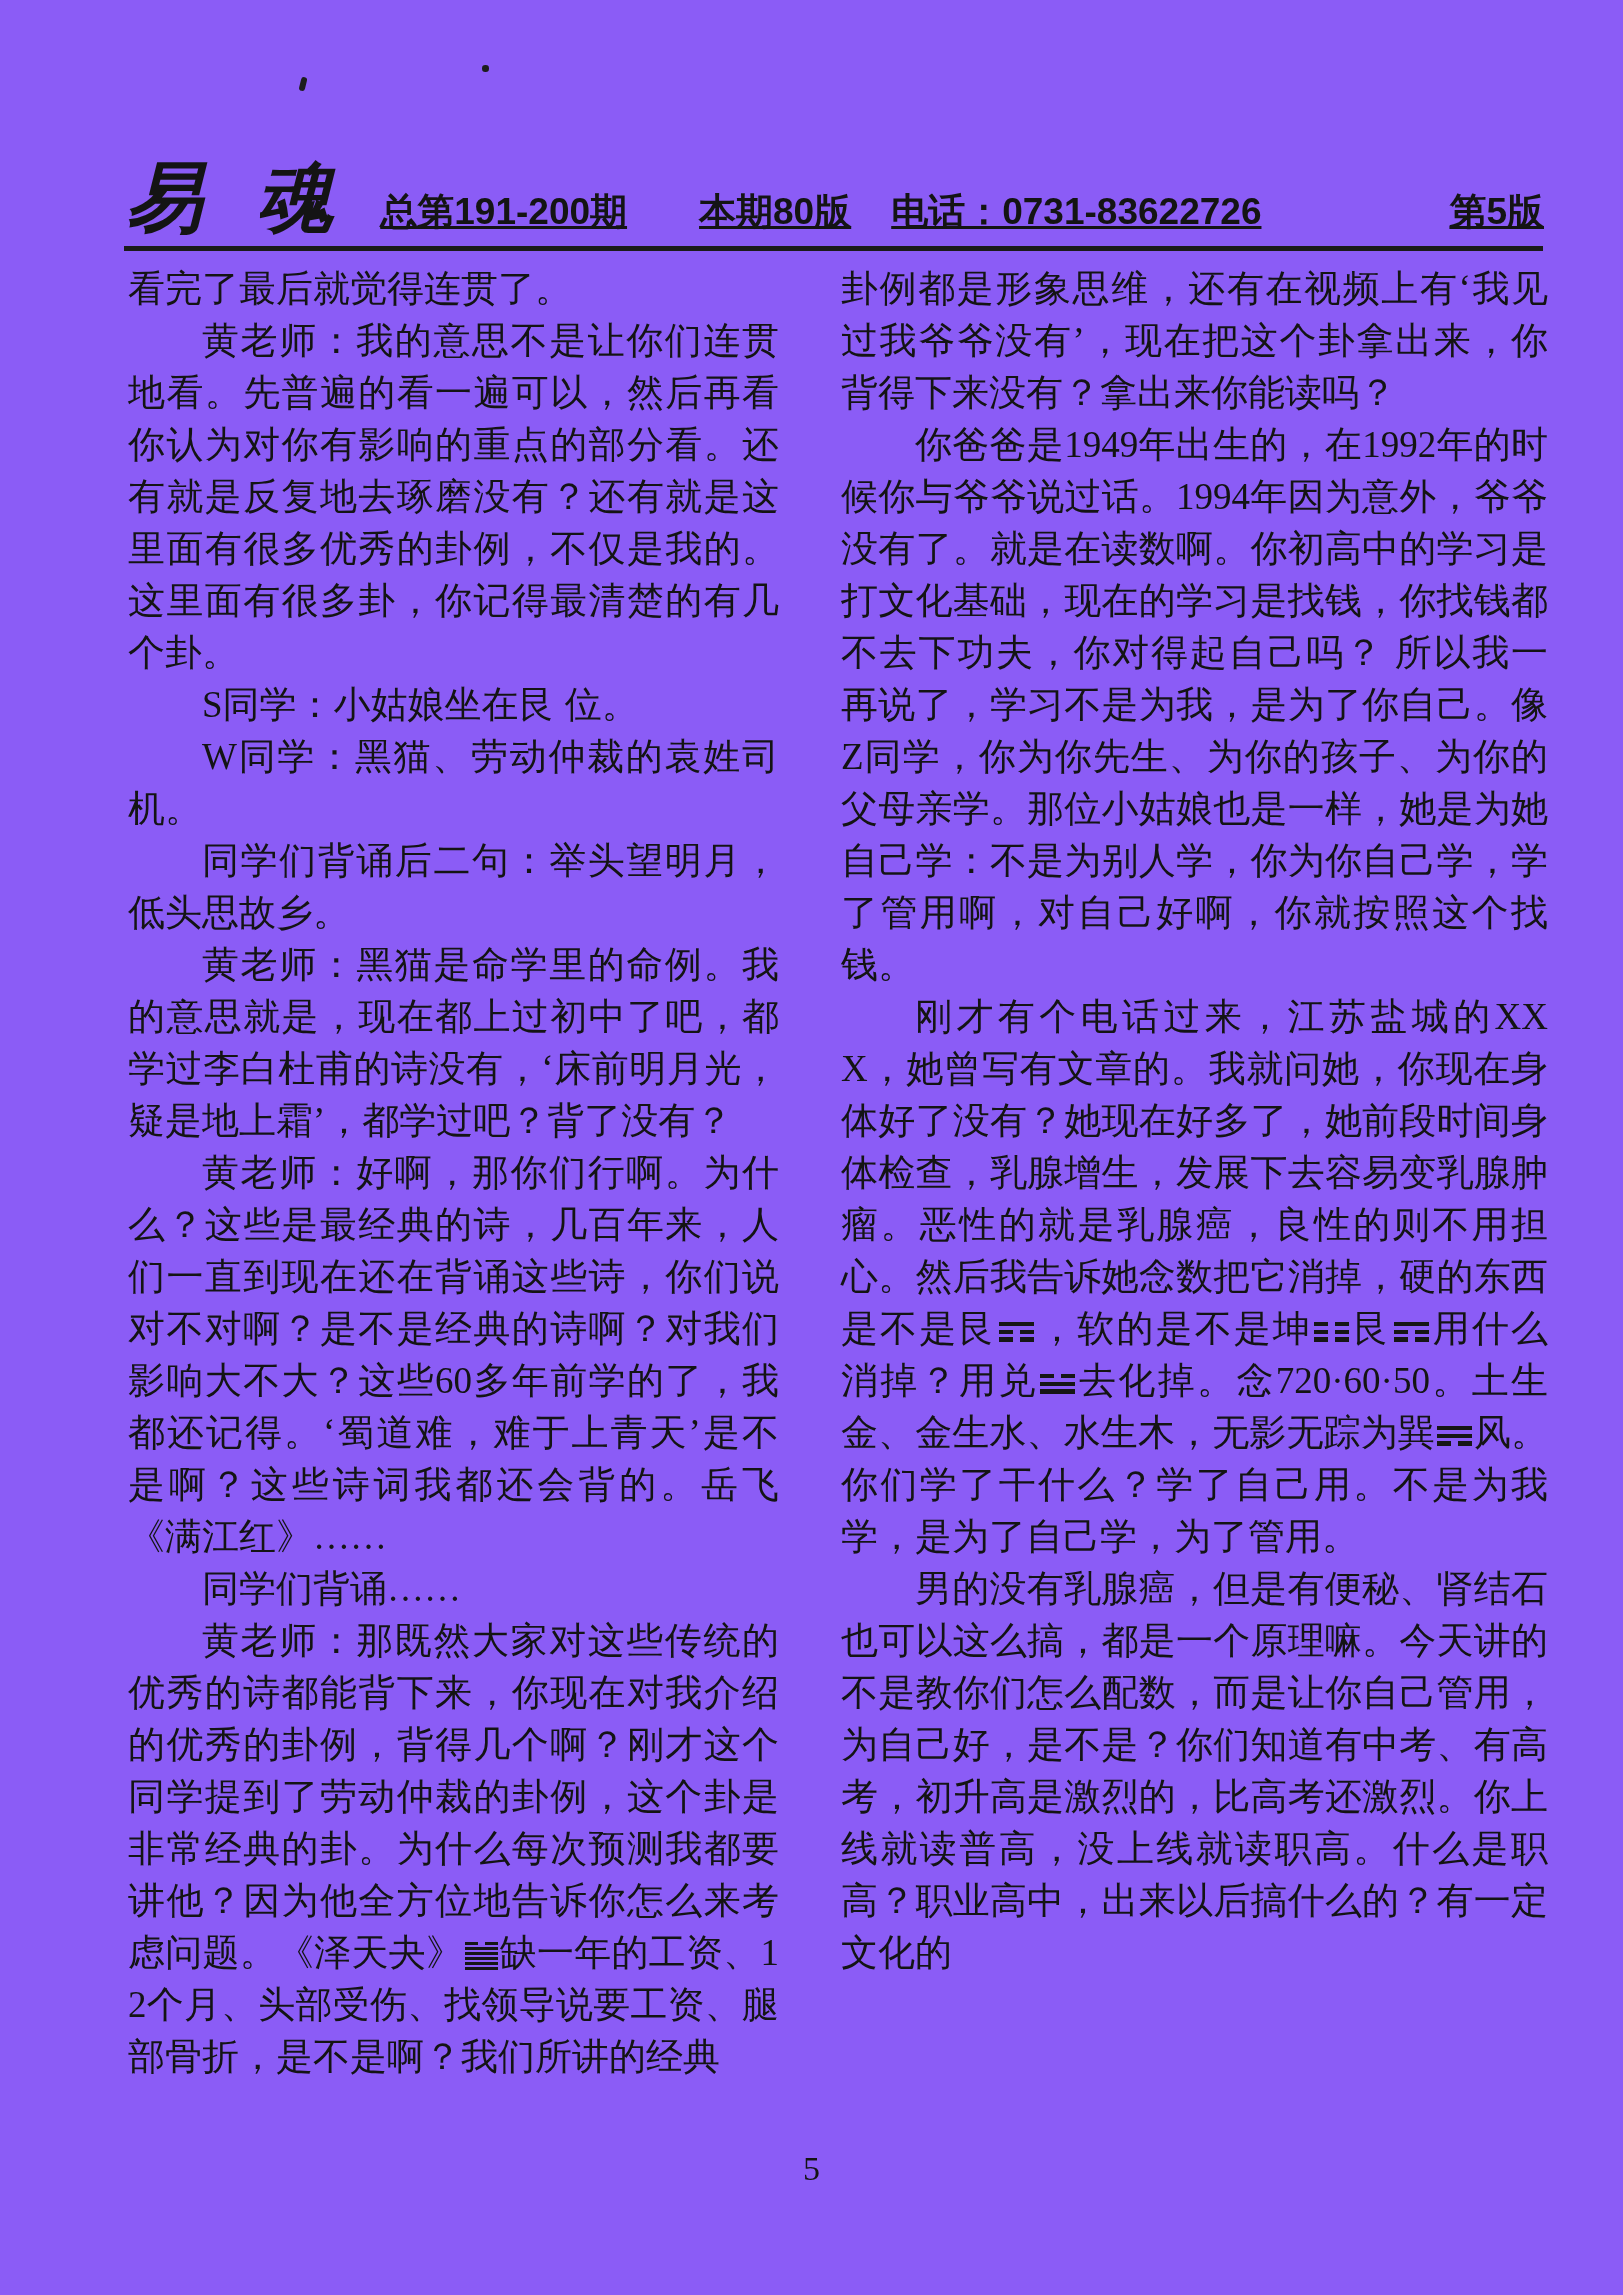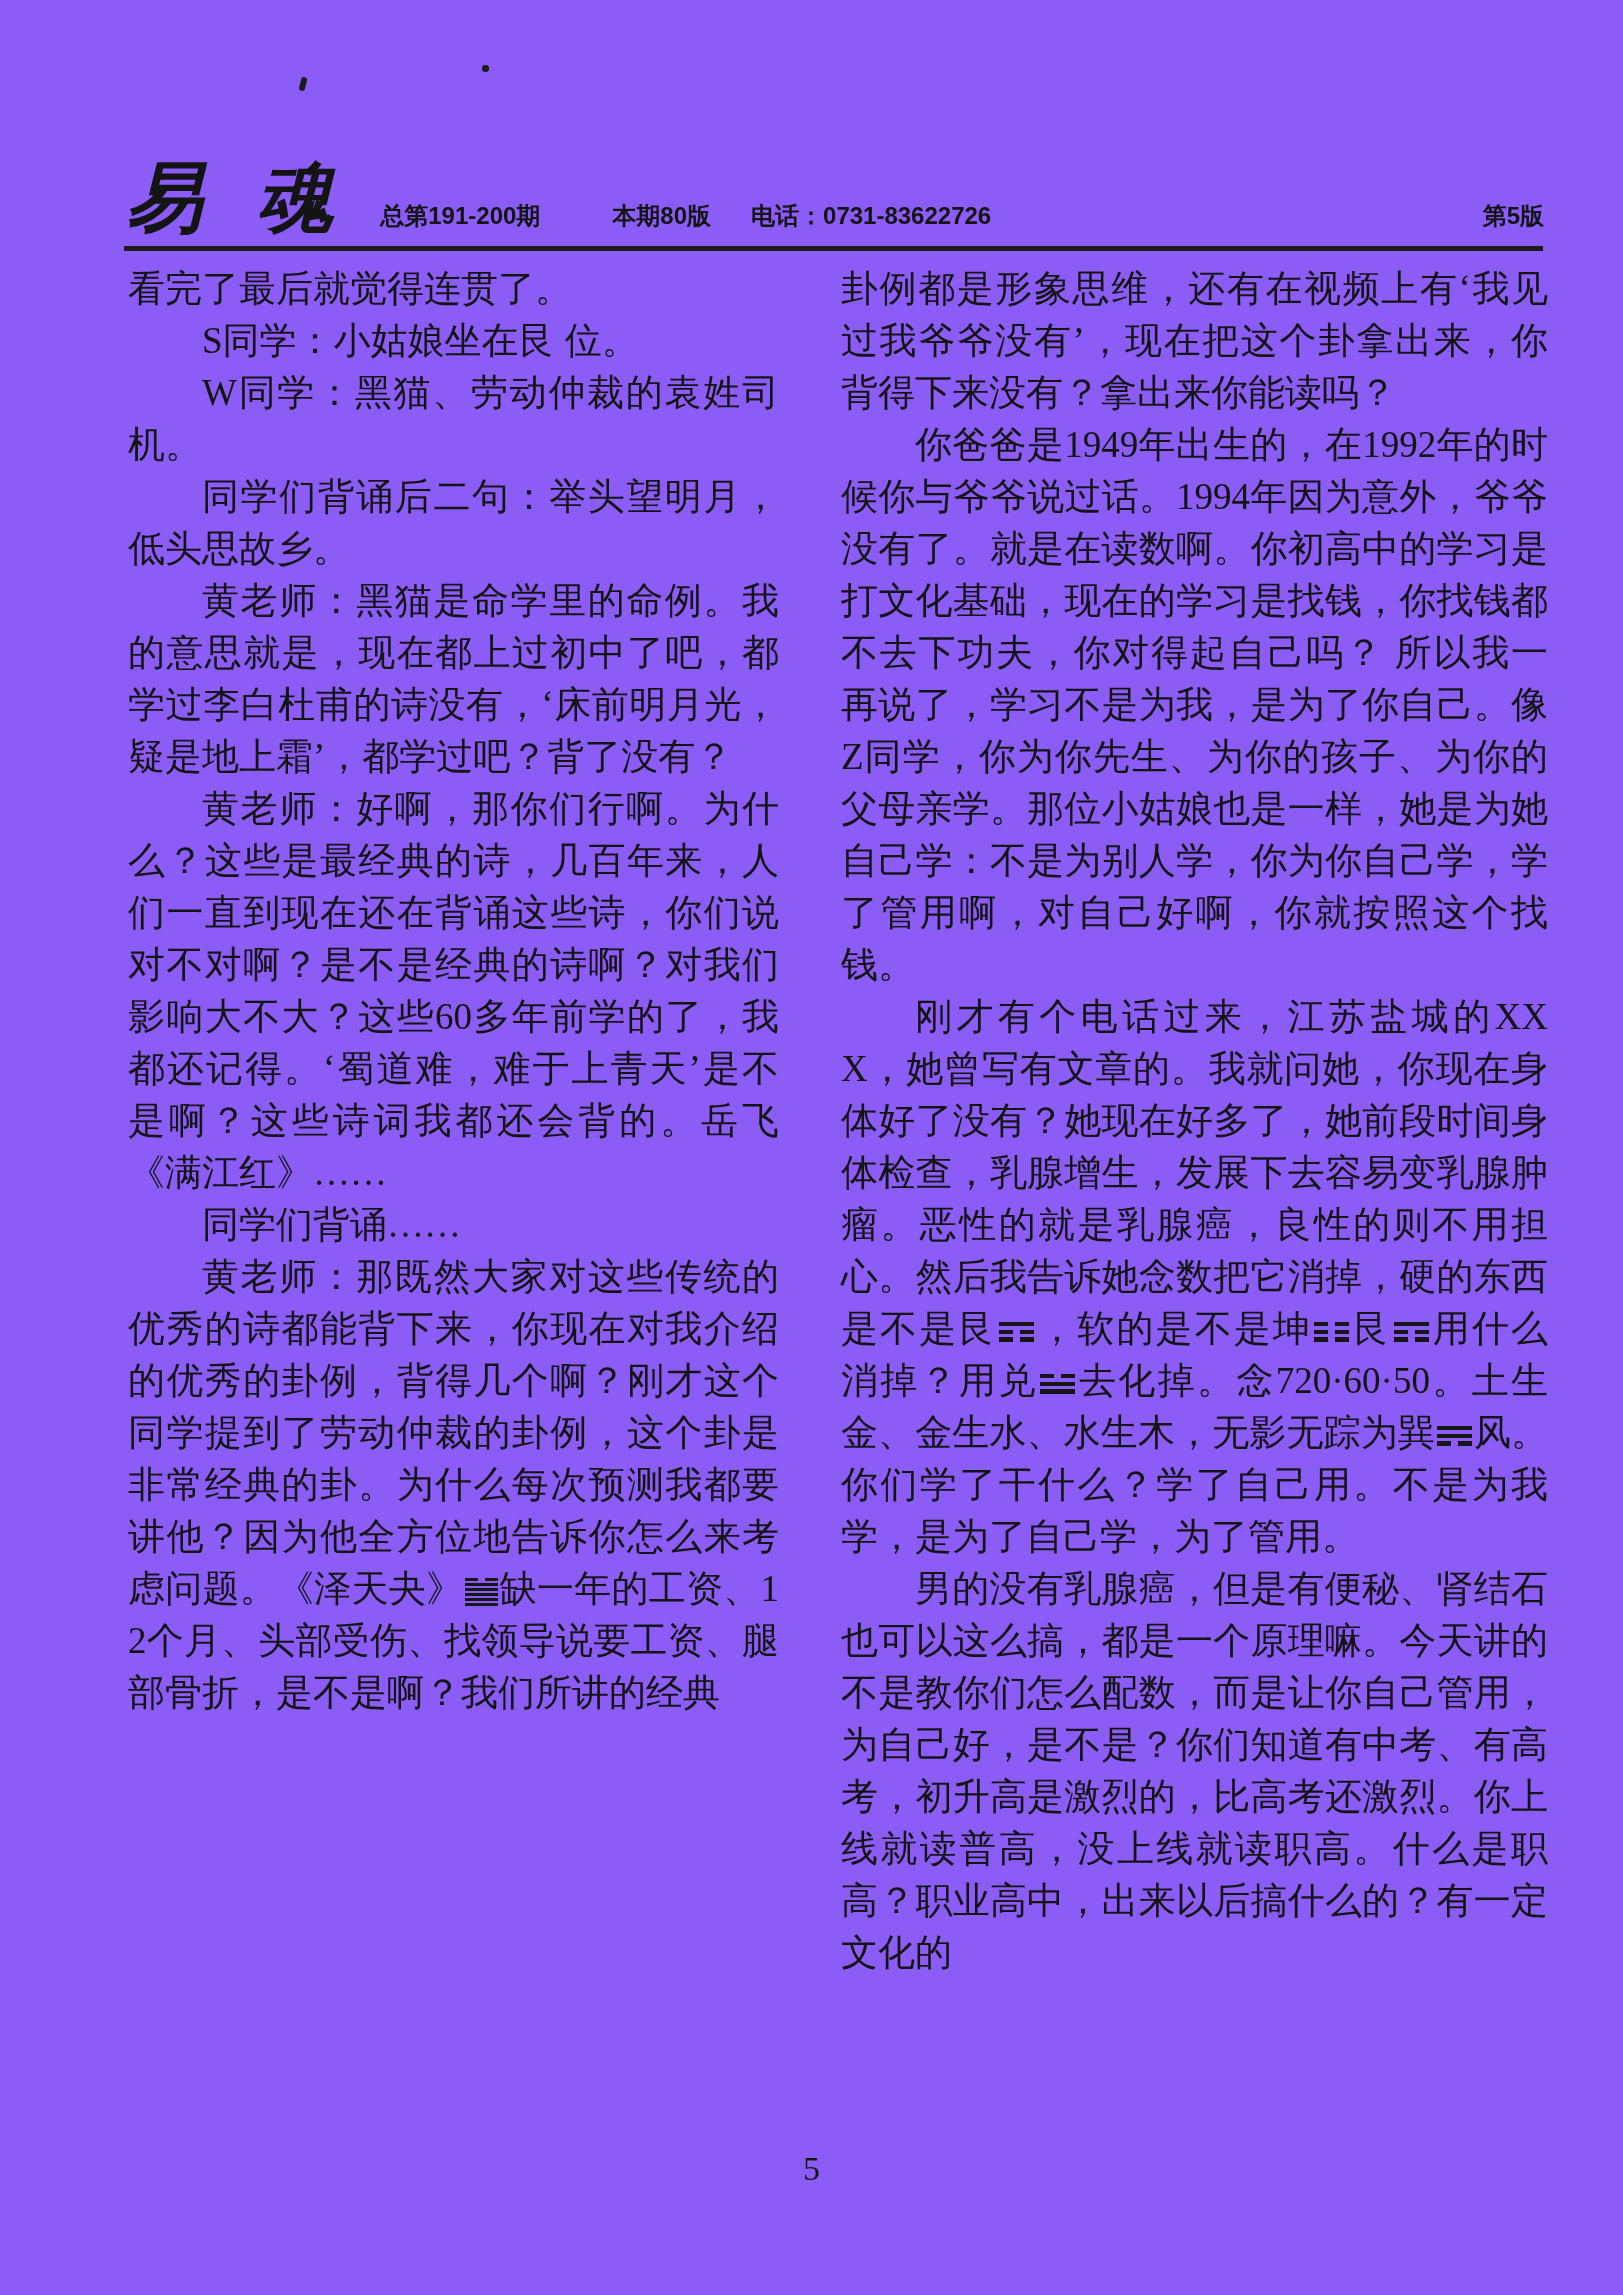--- a/index.html
+++ b/index.html
@@ -19,22 +19,23 @@
   .masthead{
     font-family:"Liberation Serif",serif;
     font-weight:bold;font-style:italic;
     font-size:77px;line-height:1;
     letter-spacing:17px;
     white-space:nowrap;
   }
   .header-item{
     font-family:"Liberation Sans",sans-serif;
     font-weight:bold;
-    font-size:24px;line-height:1;
+    font-size:37px;line-height:1;
     white-space:nowrap;
+    text-decoration:underline;
   }
   .hi-issue{margin-left:30px;}
   .hi-edition{margin-left:72px;}
   .hi-phone{margin-left:40px;}
   .hi-page{margin-left:auto;}
   .header-rule{
     position:absolute;left:124px;right:80px;top:246px;
     height:4.6px;background:#1b1b1b;
   }
   
@@ -85,20 +86,21 @@
     <span class="masthead">易 魂</span>
     <span class="header-item hi-issue">总第191-200期</span>
     <span class="header-item hi-edition">本期80版</span>
     <span class="header-item hi-phone">电话：0731-83622726</span>
     <span class="header-item hi-page">第5版</span>
   </div>
   <div class="header-rule"></div>
 
   <div class="col col-left">
       <p class="para">看完了最后就觉得连贯了。</p>
+      <p class="para indent">黄老师：我的意思不是让你们连贯地看。先普遍的看一遍可以，然后再看你认为对你有影响的重点的部分看。还有就是反复地去琢磨没有？还有就是这里面有很多优秀的卦例，不仅是我的。这里面有很多卦，你记得最清楚的有几个卦。</p>
       <p class="para indent">S同学：小姑娘坐在艮 位。</p>
       <p class="para indent">W同学：黑猫、劳动仲裁的袁姓司机。</p>
       <p class="para indent">同学们背诵后二句：举头望明月，低头思故乡。</p>
       <p class="para indent">黄老师：黑猫是命学里的命例。我的意思就是，现在都上过初中了吧，都学过李白杜甫的诗没有，‘床前明月光，疑是地上霜’，都学过吧？背了没有？</p>
       <p class="para indent">黄老师：好啊，那你们行啊。为什么？这些是最经典的诗，几百年来，人们一直到现在还在背诵这些诗，你们说对不对啊？是不是经典的诗啊？对我们影响大不大？这些60多年前学的了，我都还记得。‘蜀道难，难于上青天’是不是啊？这些诗词我都还会背的。岳飞《满江红》……</p>
       <p class="para indent">同学们背诵……</p>
       <p class="para indent">黄老师：那既然大家对这些传统的优秀的诗都能背下来，你现在对我介绍的优秀的卦例，背得几个啊？刚才这个同学提到了劳动仲裁的卦例，这个卦是非常经典的卦。为什么每次预测我都要讲他？因为他全方位地告诉你怎么来考虑问题。《泽天夬》<span class="ysym hexagram"><span class="sym-row broken"></span><span class="sym-row solid"></span><span class="sym-row solid"></span><span class="sym-row solid"></span><span class="sym-row solid"></span><span class="sym-row solid"></span></span>缺一年的工资、12个月、头部受伤、找领导说要工资、腿部骨折，是不是啊？我们所讲的经典</p>
     </div>
   <div class="col col-right">
       <p class="para">卦例都是形象思维，还有在视频上有‘我见过我爷爷没有’，现在把这个卦拿出来，你背得下来没有？拿出来你能读吗？</p>

